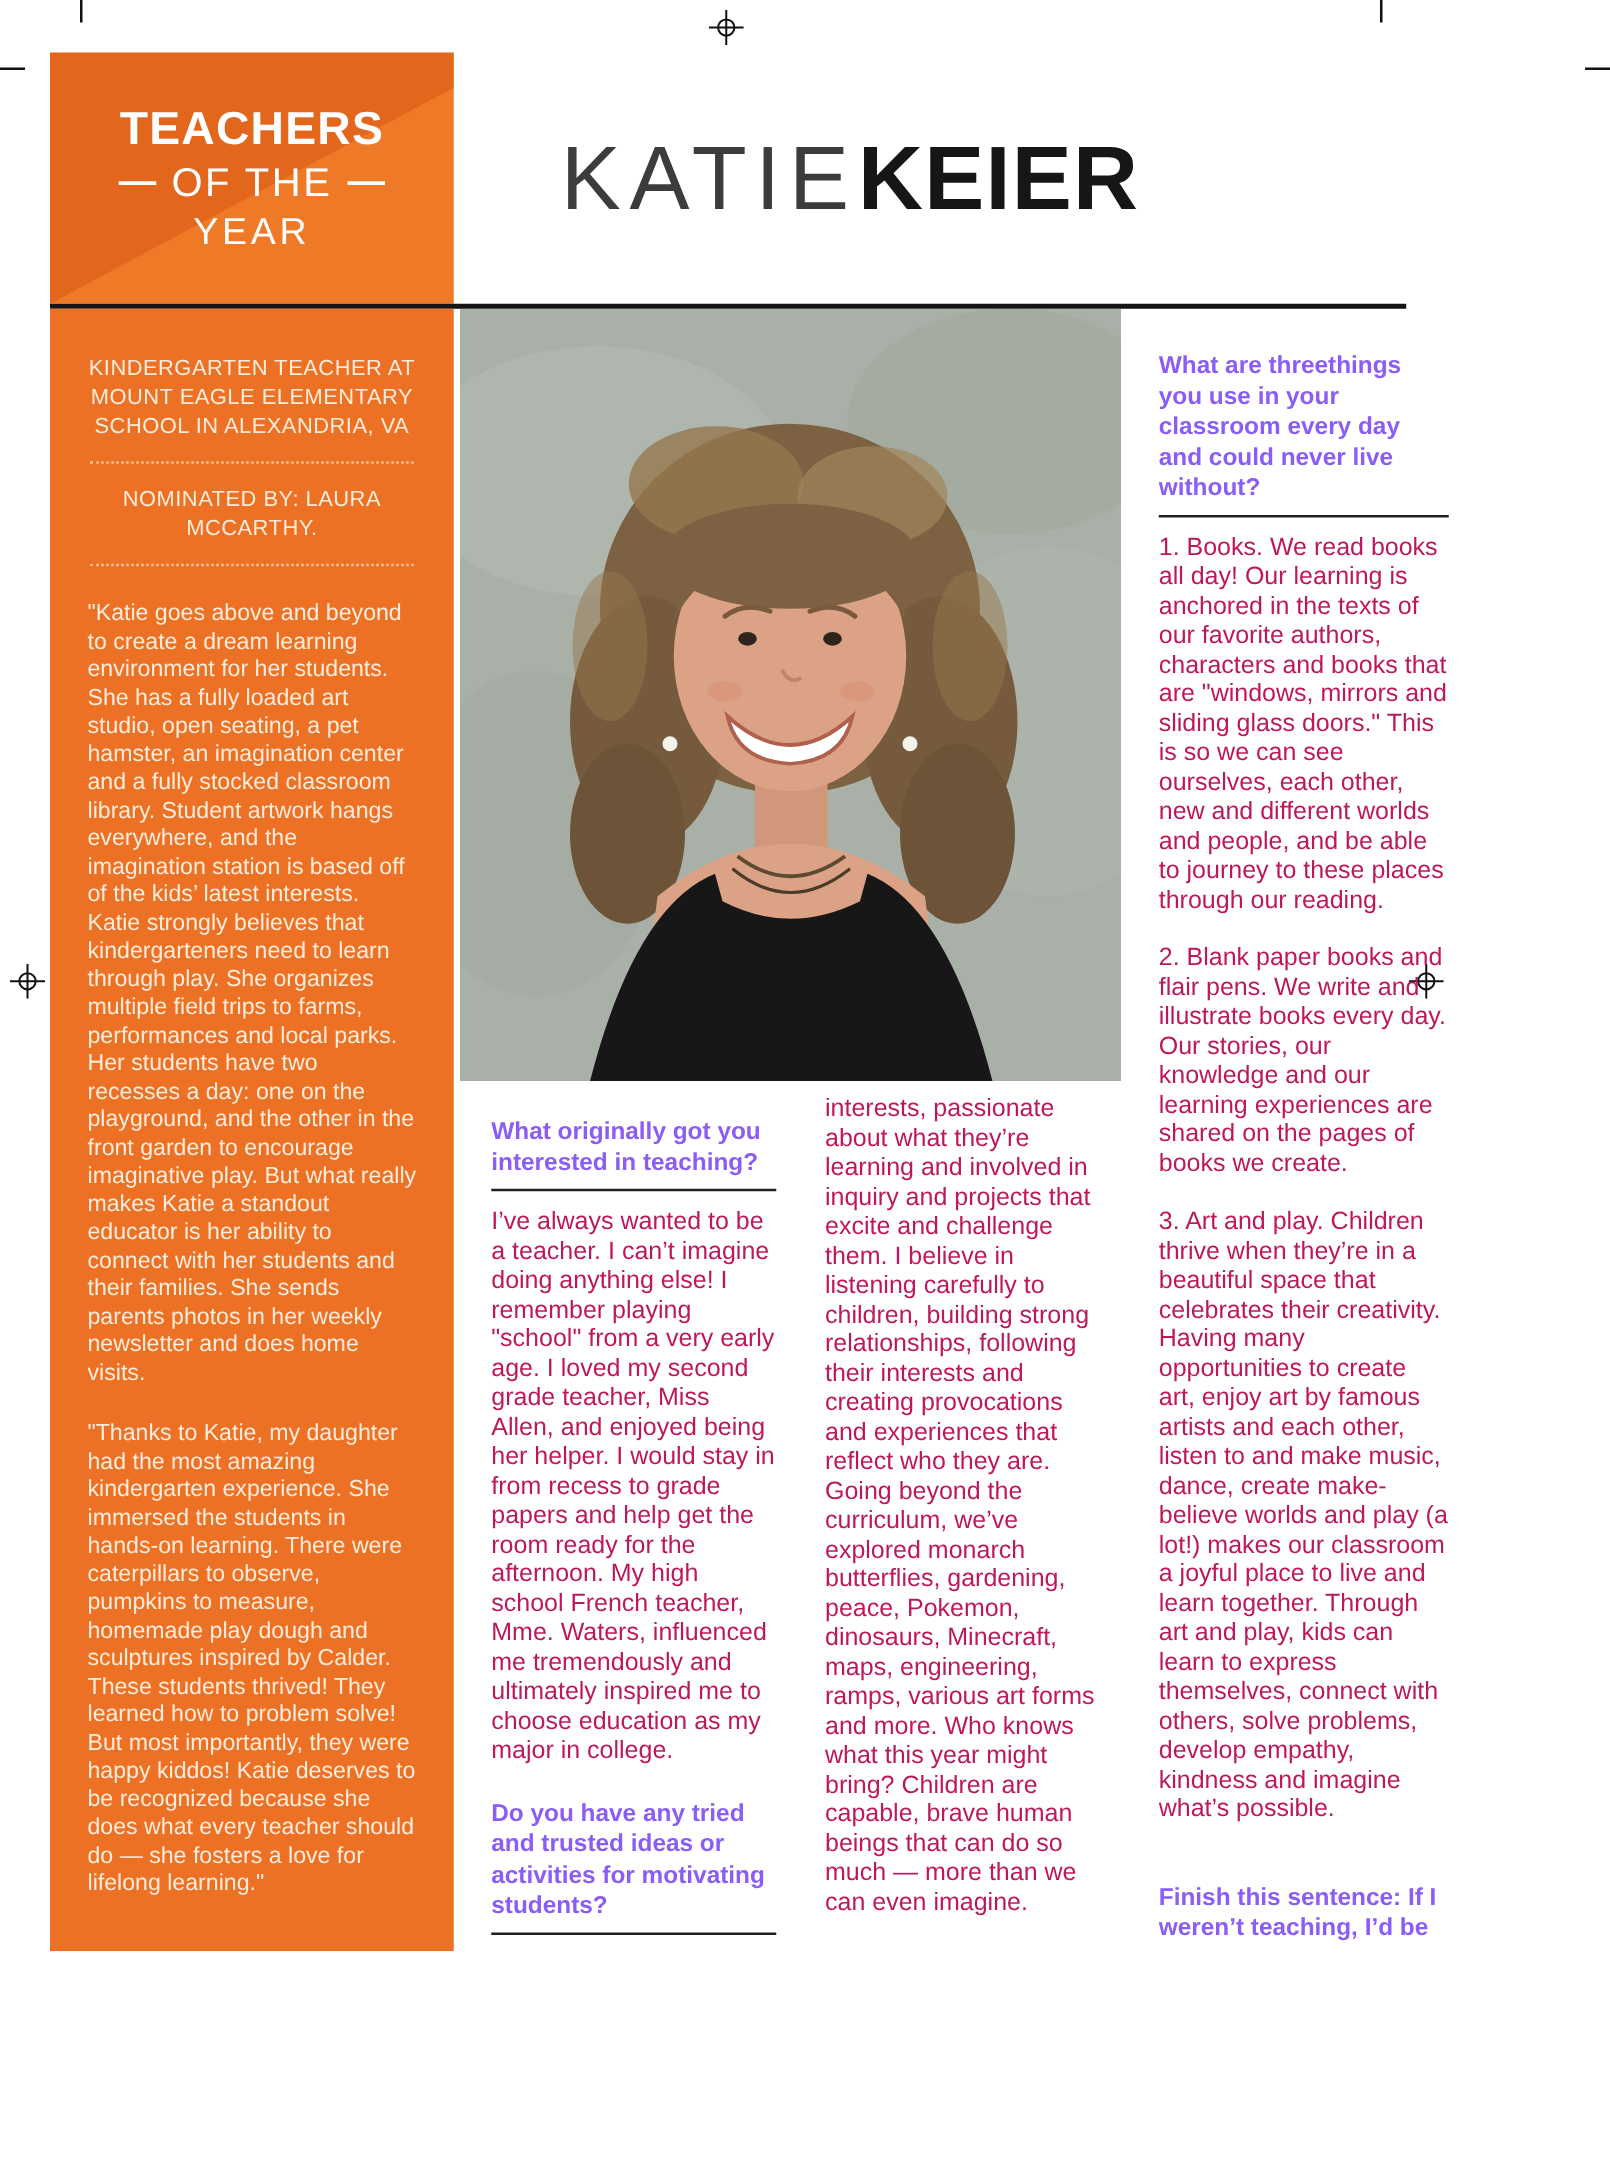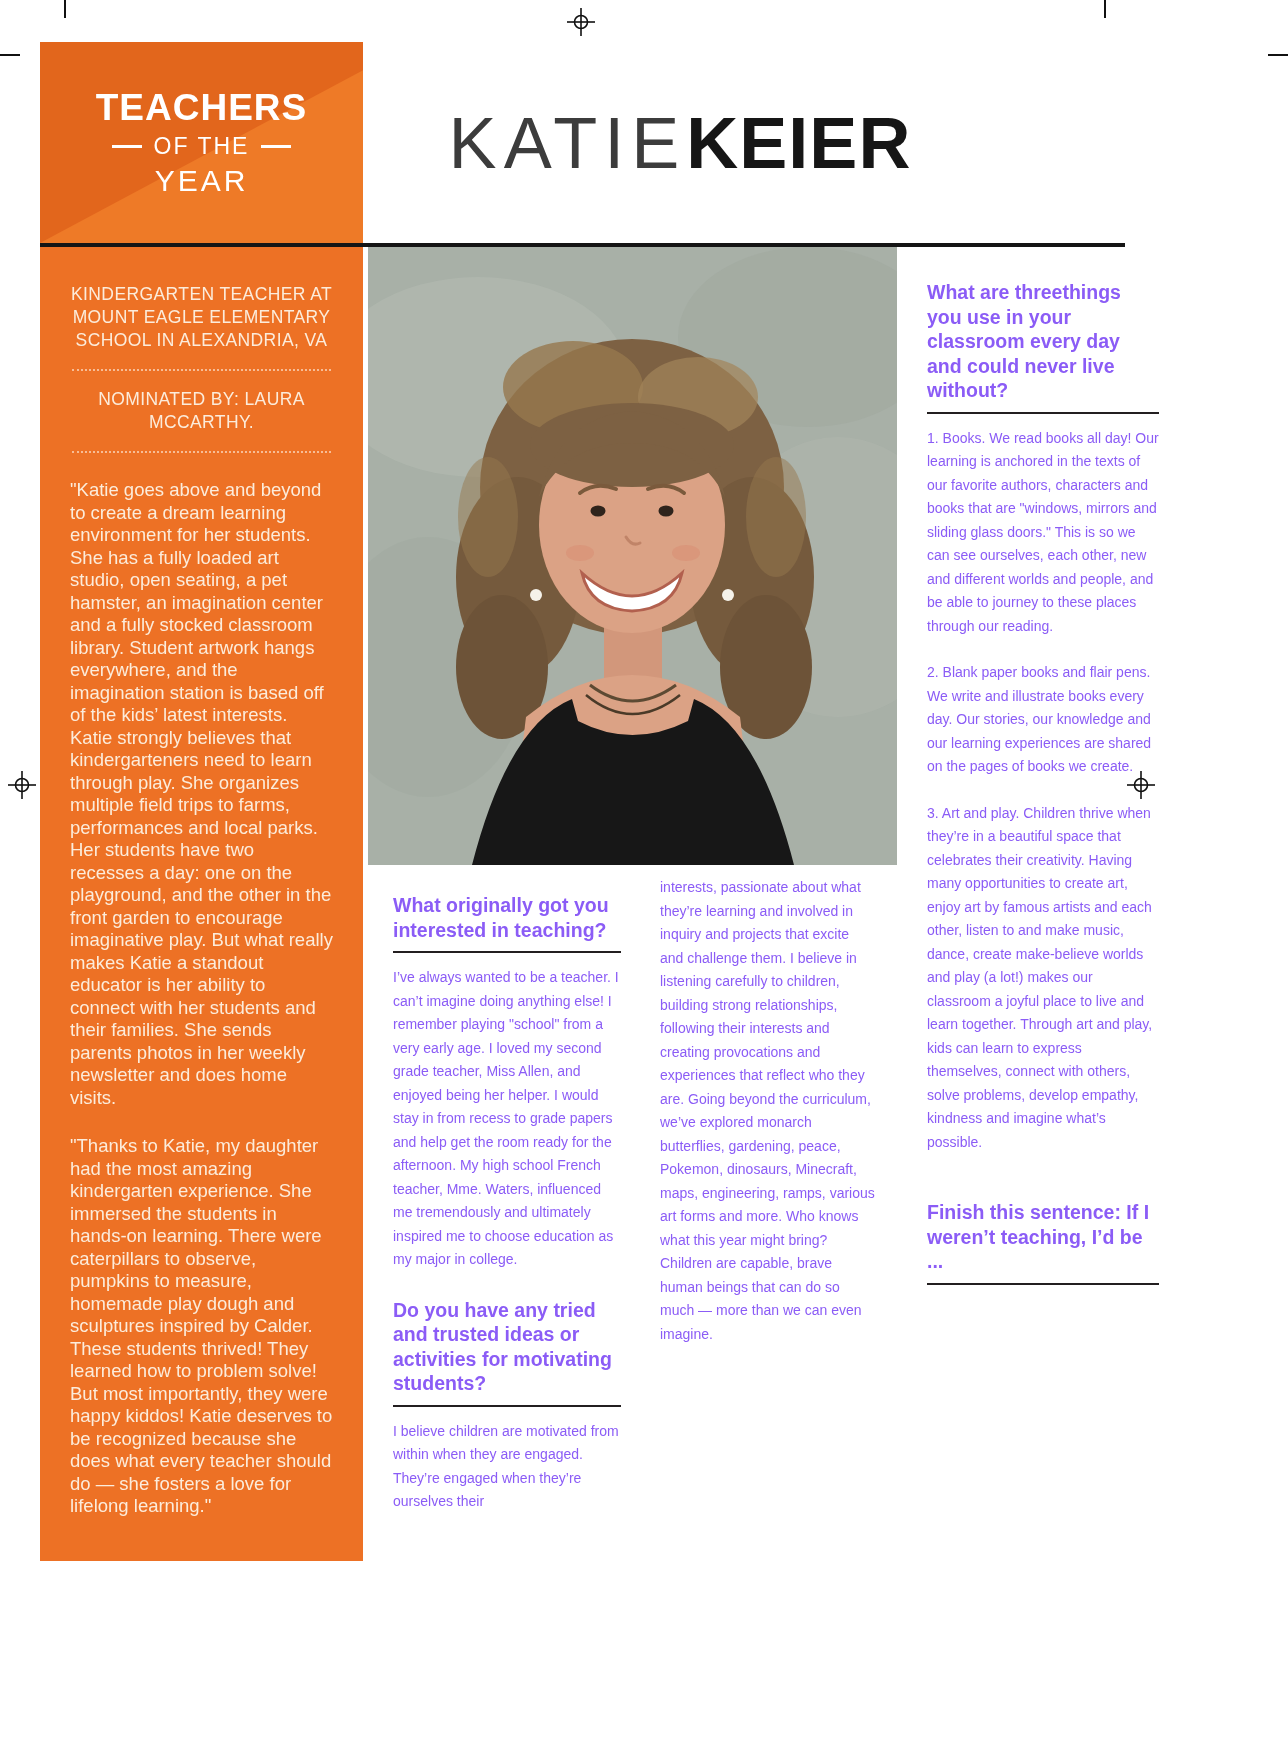--- a/index.html
+++ b/index.html
@@ -12,21 +12,21 @@
   .tick-h{width:20px;height:2px;}
   .regmark{position:absolute;width:28px;height:28px;}
 
   
   .badge{position:absolute;left:40px;top:42px;width:323px;height:201px;background:#ee7a27;}
   .badge-diag{position:absolute;inset:0;background:#e2661c;
               clip-path:polygon(0 0,100% 0,100% 14%,0 100%);}
   .badge-text{position:absolute;inset:0;display:flex;flex-direction:column;
               align-items:center;justify-content:center;color:#fff;gap:4px;}
   .badge-line1{font-size:37px;font-weight:700;letter-spacing:1px;}
-  .badge-line2{display:flex;align-items:center;gap:12px;font-size:23px;font-weight:400;letter-spacing:2px;}
+  .badge-line2{display:flex;align-items:center;gap:12px;font-size:32px;font-weight:400;letter-spacing:2px;}
   .dash{width:30px;height:3px;background:#fff;}
   .badge-line3{font-size:30px;font-weight:400;letter-spacing:3px;}
 
   
   .title{position:absolute;left:400px;top:102px;width:560px;text-align:center;white-space:nowrap;}
   .t-first{font-size:72px;font-weight:200;letter-spacing:7px;color:#3c3c3c;}
   .t-last{font-size:72px;font-weight:800;letter-spacing:1px;color:#161616;}
 
   .rule{position:absolute;left:40px;top:243px;width:1085px;height:4px;background:#151515;}
 
@@ -44,21 +44,21 @@
 
   
   .col{position:absolute;}
   .col1{left:393px;top:893px;width:228px;}
   .col2{left:660px;top:876px;width:216px;}
   .rightcol{left:927px;top:280px;width:232px;}
   .qhead{margin:0 0 13px 0;padding:0 0 9px 0;font-size:19.5px;line-height:24.5px;
          font-weight:700;color:#8b5cf6;border-bottom:2px solid #231f20;}
   .qhead.mt{margin-top:26px;}
   .qhead.finish{margin-top:46px;}
-  .qbody{margin:0 0 23px 0;font-size:14px;line-height:23.5px;color:#8b5cf6;}
+  .qbody{margin:0 0 23px 0;font-size:20px;line-height:23.5px;color:#be185d;}
   .endmark{display:inline-block;width:14px;height:14px;background:#e8701f;
            margin-left:7px;vertical-align:-1px;}
 
   
   .footer{position:absolute;left:104px;top:1601px;font-size:14.5px;color:#0c4a6e;z-index:3;}
   .footer span{margin-right:0;}
   .f-issue{margin-left:18px;}
   .f-site{margin-left:38px;}
 </style>
 </head>

